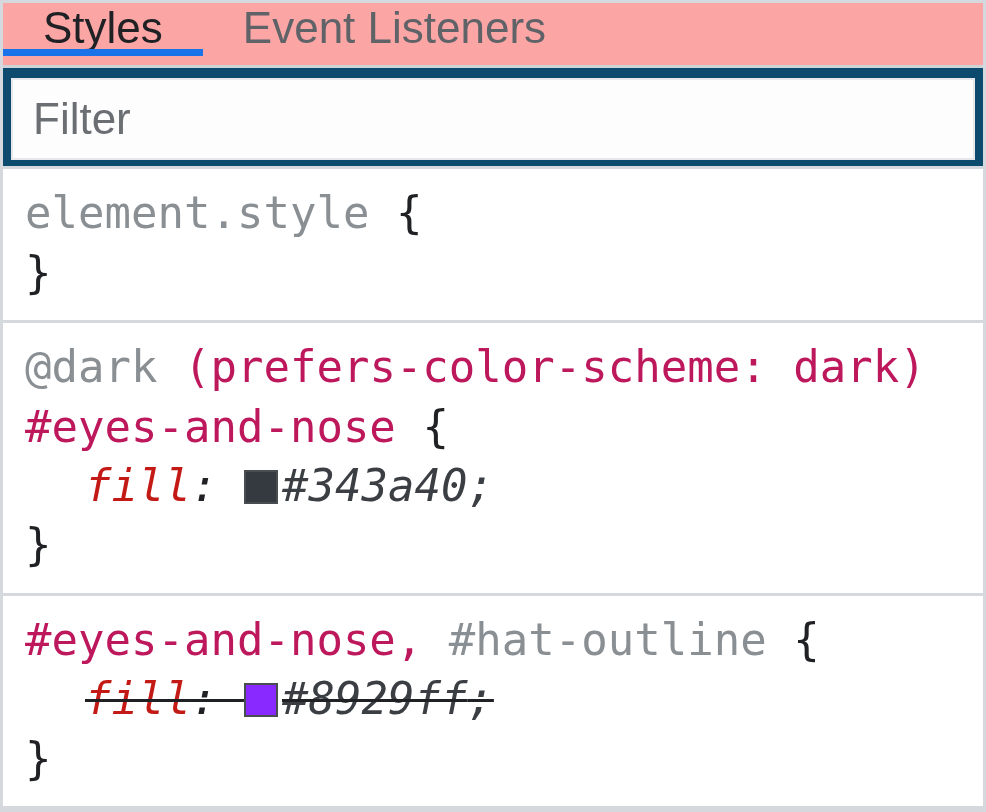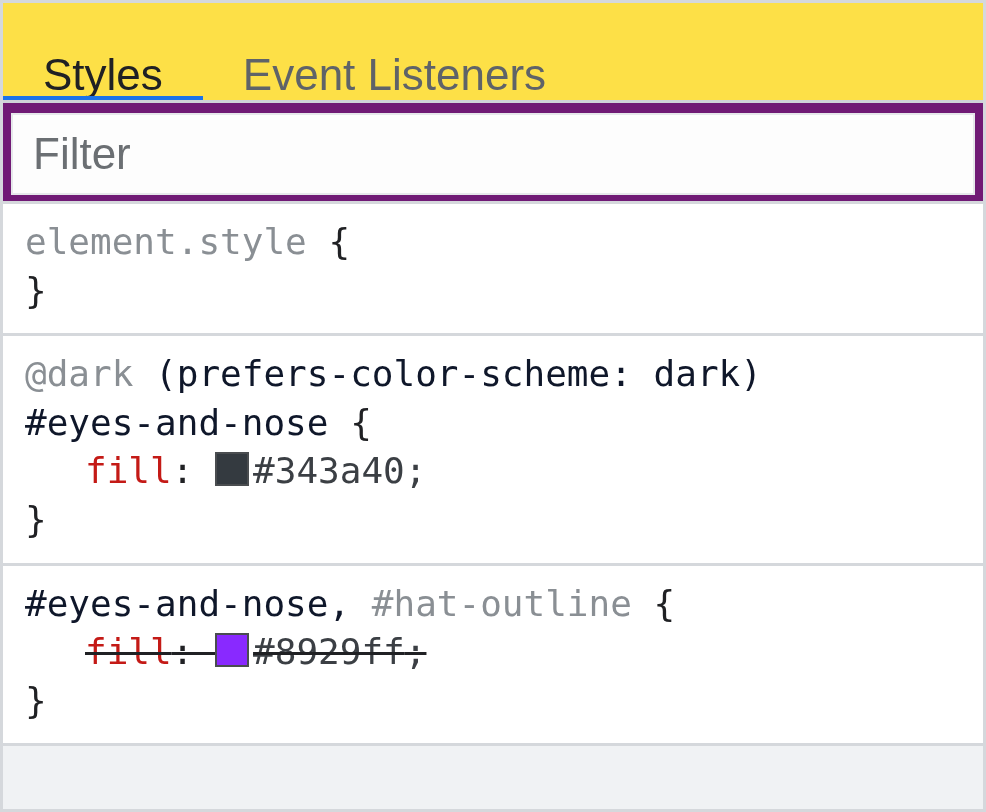--- a/index.html
+++ b/index.html
@@ -17,24 +17,24 @@
   .panel {
     width: 100%;
     height: 100%;
     background: #f0f2f4;
     border: 3px solid #d5d8dc;
     display: flex;
     flex-direction: column;
   }
   .tabs {
     display: flex;
-    background: #fde047;
+    background: #fca5a5;
     border-bottom: 3px solid #cfd3d8;
     height: 100px;
-    align-items: flex-end;
+    align-items: flex-start;
     overflow: hidden;
     white-space: nowrap;
   }
   .tab {
     padding: 0 40px;
     font-size: 44px;
     color: #5f6368;
     display: flex;
     align-items: center;
     cursor: pointer;
@@ -47,21 +47,21 @@
   .tab.active::after {
     content: "";
     position: absolute;
     left: 0;
     right: 0;
     bottom: -3px;
     height: 7px;
     background: #1a73e8;
   }
   .filter-bar {
-    background: #701a75;
+    background: #0c4a6e;
     border-bottom: 3px solid #d5d8dc;
     padding: 10px 8px 6px 8px;
   }
   .filter-input {
     width: 100%;
     border: 2px solid #e6e8eb;
     background: #fdfdfd;
     font-size: 44px;
     color: #202124;
     padding: 14px 20px;
@@ -73,39 +73,40 @@
   }
   .rule-blocks {
     display: flex;
     flex-direction: column;
   }
   .rule {
     background: #ffffff;
     border-bottom: 3px solid #d5d8dc;
     padding: 14px 22px 18px 22px;
     font-family: ui-monospace, SFMono-Regular, Menlo, Consolas, monospace;
-    font-size: 36px;
+    font-size: 44px;
     line-height: 1.35;
     color: #202124;
   }
   .selector-dim {
     color: #8a8f94;
   }
   .selector {
-    color: #0f172a;
+    color: #be185d;
   }
   .brace {
     color: #202124;
   }
   .media-kw {
     color: #8a8f94;
   }
   .decl-line {
     padding-left: 60px;
     white-space: nowrap;
+    font-style: italic;
   }
   .prop {
     color: #c41a16;
   }
   .colon {
     color: #202124;
   }
   .val {
     color: #3b3f44;
   }

